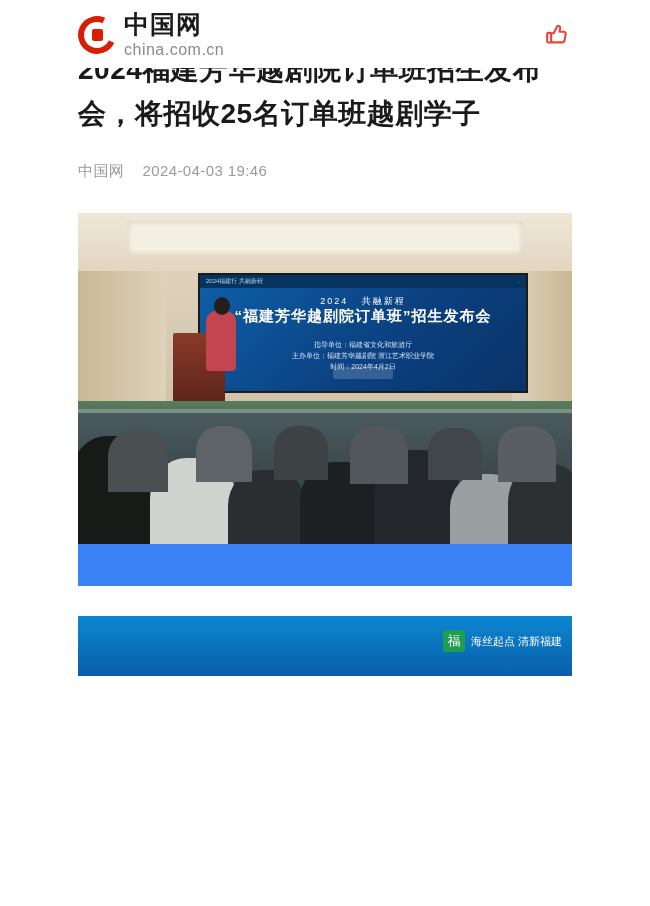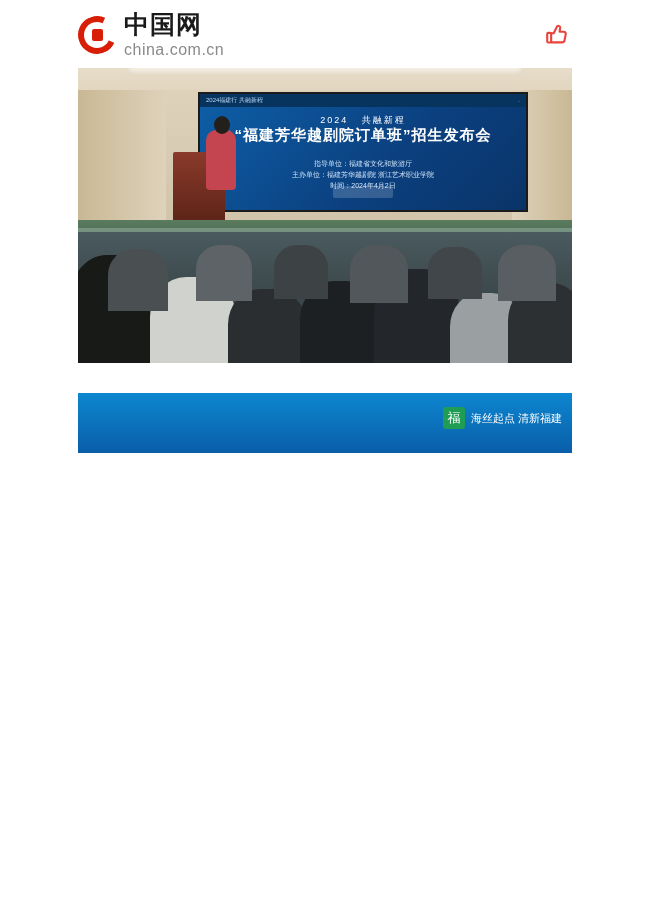--- a/index.html
+++ b/index.html
@@ -105,21 +105,21 @@
   .meta {
     margin-top: 26px;
     font-size: 15px;
     color: #9b9b9b;
     letter-spacing: 0.4px;
   }
 
   .figure {
     margin-top: 32px;
     width: 494px;
-    height: 331px;
+    height: 373px;
     position: relative;
     overflow: hidden;
     background: #3b82f6;
   }
   .figure2 {
     margin-top: 30px;
     width: 494px;
     height: 60px;
     position: relative;
     overflow: hidden;
@@ -259,21 +259,27 @@
     </div>
     <div class="like-btn">
       <svg width="28" height="28" viewBox="0 0 24 24" fill="none" stroke="#e8443c" stroke-width="1.8" stroke-linecap="round" stroke-linejoin="round">
         <path d="M7 10.5h2.2l2.6-5.4c.3-.7 1-1.1 1.7-.9.8.2 1.3 1 1.2 1.8l-.5 3.2h3.6c1.1 0 1.9 1 1.7 2.1l-1.1 5.4c-.2.9-1 1.6-2 1.6H7"></path>
         <rect x="3.6" y="10.2" width="3.4" height="8.2" rx="1"></rect>
       </svg>
     </div>
   </div>
 
   <div class="article">
-
+    <h1 class="headline">2024福建芳华越剧院订单班招生发布会，将招收25名订单班越剧学子</h1>
+
+    <div class="meta">
+      <span>中国网</span>
+      <span>&nbsp;&nbsp;</span>
+      <span>2024-04-03 19:46</span>
+    </div>
 
     <div class="figure">
       <div class="ph-ceiling">
           <div class="ph-ceiling-inner"></div>
         </div>
       <div class="ph-wall"></div>
       <div class="ph-wall-left"></div>
       <div class="ph-wall-right"></div>
 
       <div class="ph-screen">

